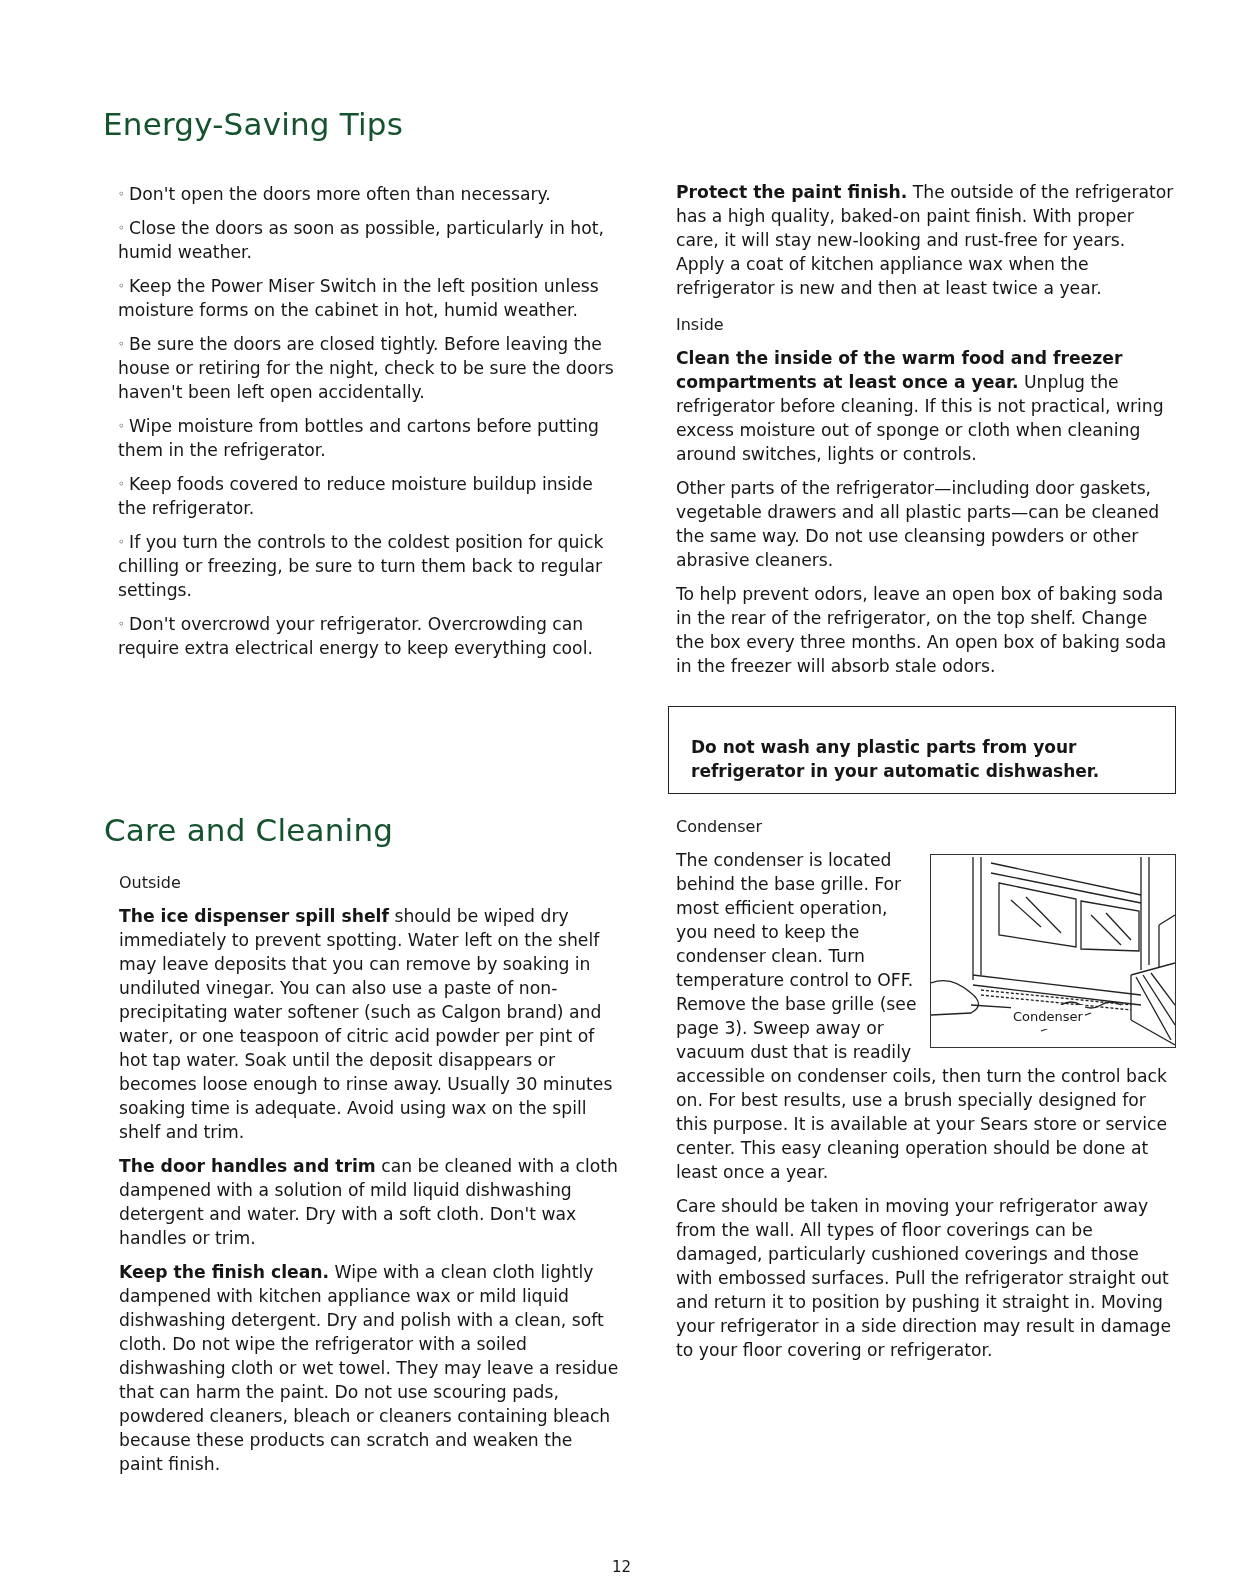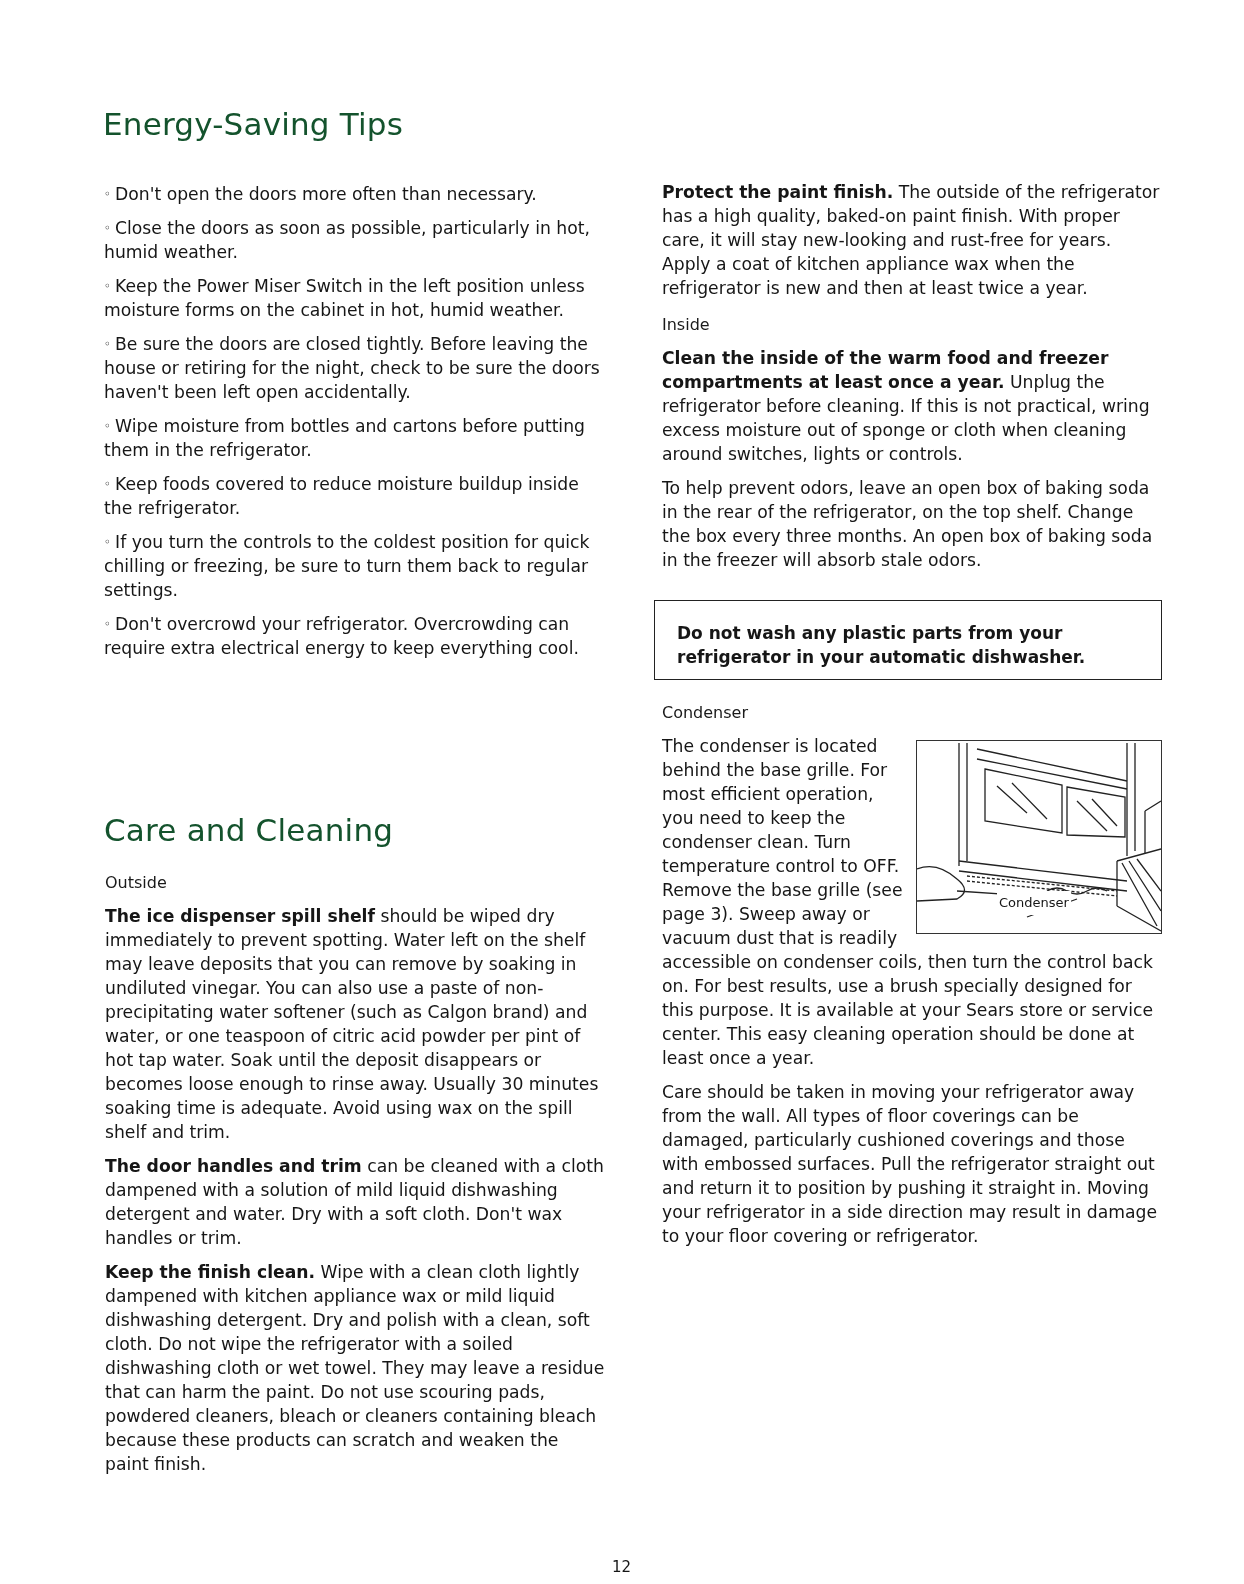--- a/index.html
+++ b/index.html
@@ -1,25 +1,25 @@
 <!DOCTYPE html>
 <html><head>
   <meta charset="utf-8">
   <style>
     html, body { margin: 0; padding: 0; background: #ffffff; }
     body { width: 1244px; height: 1584px; position: relative; overflow: hidden;
       font-family: "DejaVu Sans", sans-serif; color: #161616; }
     .page-title { position: absolute; font-size: 31px; font-weight: normal; letter-spacing: 0.2px; margin: 0; color: #14532d; }
-    .col { position: absolute; font-size: 17.2px; line-height: 24px; }
+    .col { position: absolute; font-size: 17.2px; line-height: 24px; margin-left: 14px; }
     .col p { margin: 0 0 10px 0; }
     .bullet { margin: 0 0 10px 0; }
     .bullet .dot { font-size: 12px; vertical-align: 2px; margin-right: 4px; }
     .b { font-weight: bold; }
     h2.sub { font-size: 16px; font-weight: normal; margin: 0 0 6px 0; line-height: 30px; color: #1a1a1a; }
-    .note-box { border: 1.5px solid #222; padding: 20px 14px 10px 22px; font-weight: bold; font-size: 17px; line-height: 24px; margin: 0 0 18px -8px; }
+    .note-box { border: 1.5px solid #222; padding: 28px 14px 10px 22px; font-weight: bold; font-size: 17px; line-height: 24px; margin: 0 0 18px -8px; }
     .figure-wrap { float: right; width: 244px; height: 192px; margin: 6px 0 4px 6px; border: 1.2px solid #333; position: relative; }
     .figure-wrap svg { width: 100%; height: 100%; display: block; }
     .fig-label { position: absolute; left: 80px; bottom: 18px; font-size: 13px; background: #fff; padding: 0 2px; }
     .page-number { position: absolute; left: 612px; top: 1558px; font-size: 15px; text-align: right; }
   </style>
 </head>
 <body>
 
 <h1 class="page-title" style="left:103px; top:106px;">Energy-Saving Tips</h1>
 
@@ -40,20 +40,21 @@
   <h2 class="sub">Outside</h2>
   <p><span class="b">The ice dispenser spill shelf</span><span> should be wiped dry immediately to prevent spotting. Water left on the shelf may leave deposits that you can remove by soaking in undiluted vinegar. You can also use a paste of non-precipitating water softener (such as Calgon brand) and water, or one teaspoon of citric acid powder per pint of hot tap water. Soak until the deposit disappears or becomes loose enough to rinse away. Usually 30 minutes soaking time is adequate. Avoid using wax on the spill shelf and trim.</span></p>
   <p><span class="b">The door handles and trim</span><span> can be cleaned with a cloth dampened with a solution of mild liquid dishwashing detergent and water. Dry with a soft cloth. Don't wax handles or trim.</span></p>
   <p><span class="b">Keep the finish clean.</span><span> Wipe with a clean cloth lightly dampened with kitchen appliance wax or mild liquid dishwashing detergent. Dry and polish with a clean, soft cloth. Do not wipe the refrigerator with a soiled dishwashing cloth or wet towel. They may leave a residue that can harm the paint. Do not use scouring pads, powdered cleaners, bleach or cleaners containing bleach because these products can scratch and weaken the paint finish.</span></p>
 </div>
 
 <div class="col" style="left:662px; top:180px; width:500px;">
   <p><span class="b">Protect the paint finish.</span><span> The outside of the refrigerator has a high quality, baked-on paint finish. With proper care, it will stay new-looking and rust-free for years. Apply a coat of kitchen appliance wax when the refrigerator is new and then at least twice a year.</span></p>
   <h2 class="sub">Inside</h2>
   <p><span class="b">Clean the inside of the warm food and freezer compartments at least once a year.</span><span> Unplug the refrigerator before cleaning. If this is not practical, wring excess moisture out of sponge or cloth when cleaning around switches, lights or controls.</span></p>
+  <p>Other parts of the refrigerator—including door gaskets, vegetable drawers and all plastic parts—can be cleaned the same way. Do not use cleansing powders or other abrasive cleaners.</p>
   <p>To help prevent odors, leave an open box of baking soda in the rear of the refrigerator, on the top shelf. Change the box every three months. An open box of baking soda in the freezer will absorb stale odors.</p>
   <div style="height:18px"></div>
   <div class="note-box">Do not wash any plastic parts from your refrigerator in your automatic dishwasher.</div>
 
   <h2 class="sub">Condenser</h2>
   <div class="figure-wrap">
     <svg viewBox="0 0 244 192">
       <g fill="none" stroke="#222" stroke-width="1.3">
         <path d="M42 2 L42 125 M50 2 L50 120 M210 2 L210 115 M218 2 L218 110"></path>
         <path d="M60 8 L210 40 M60 18 L210 48"></path>

